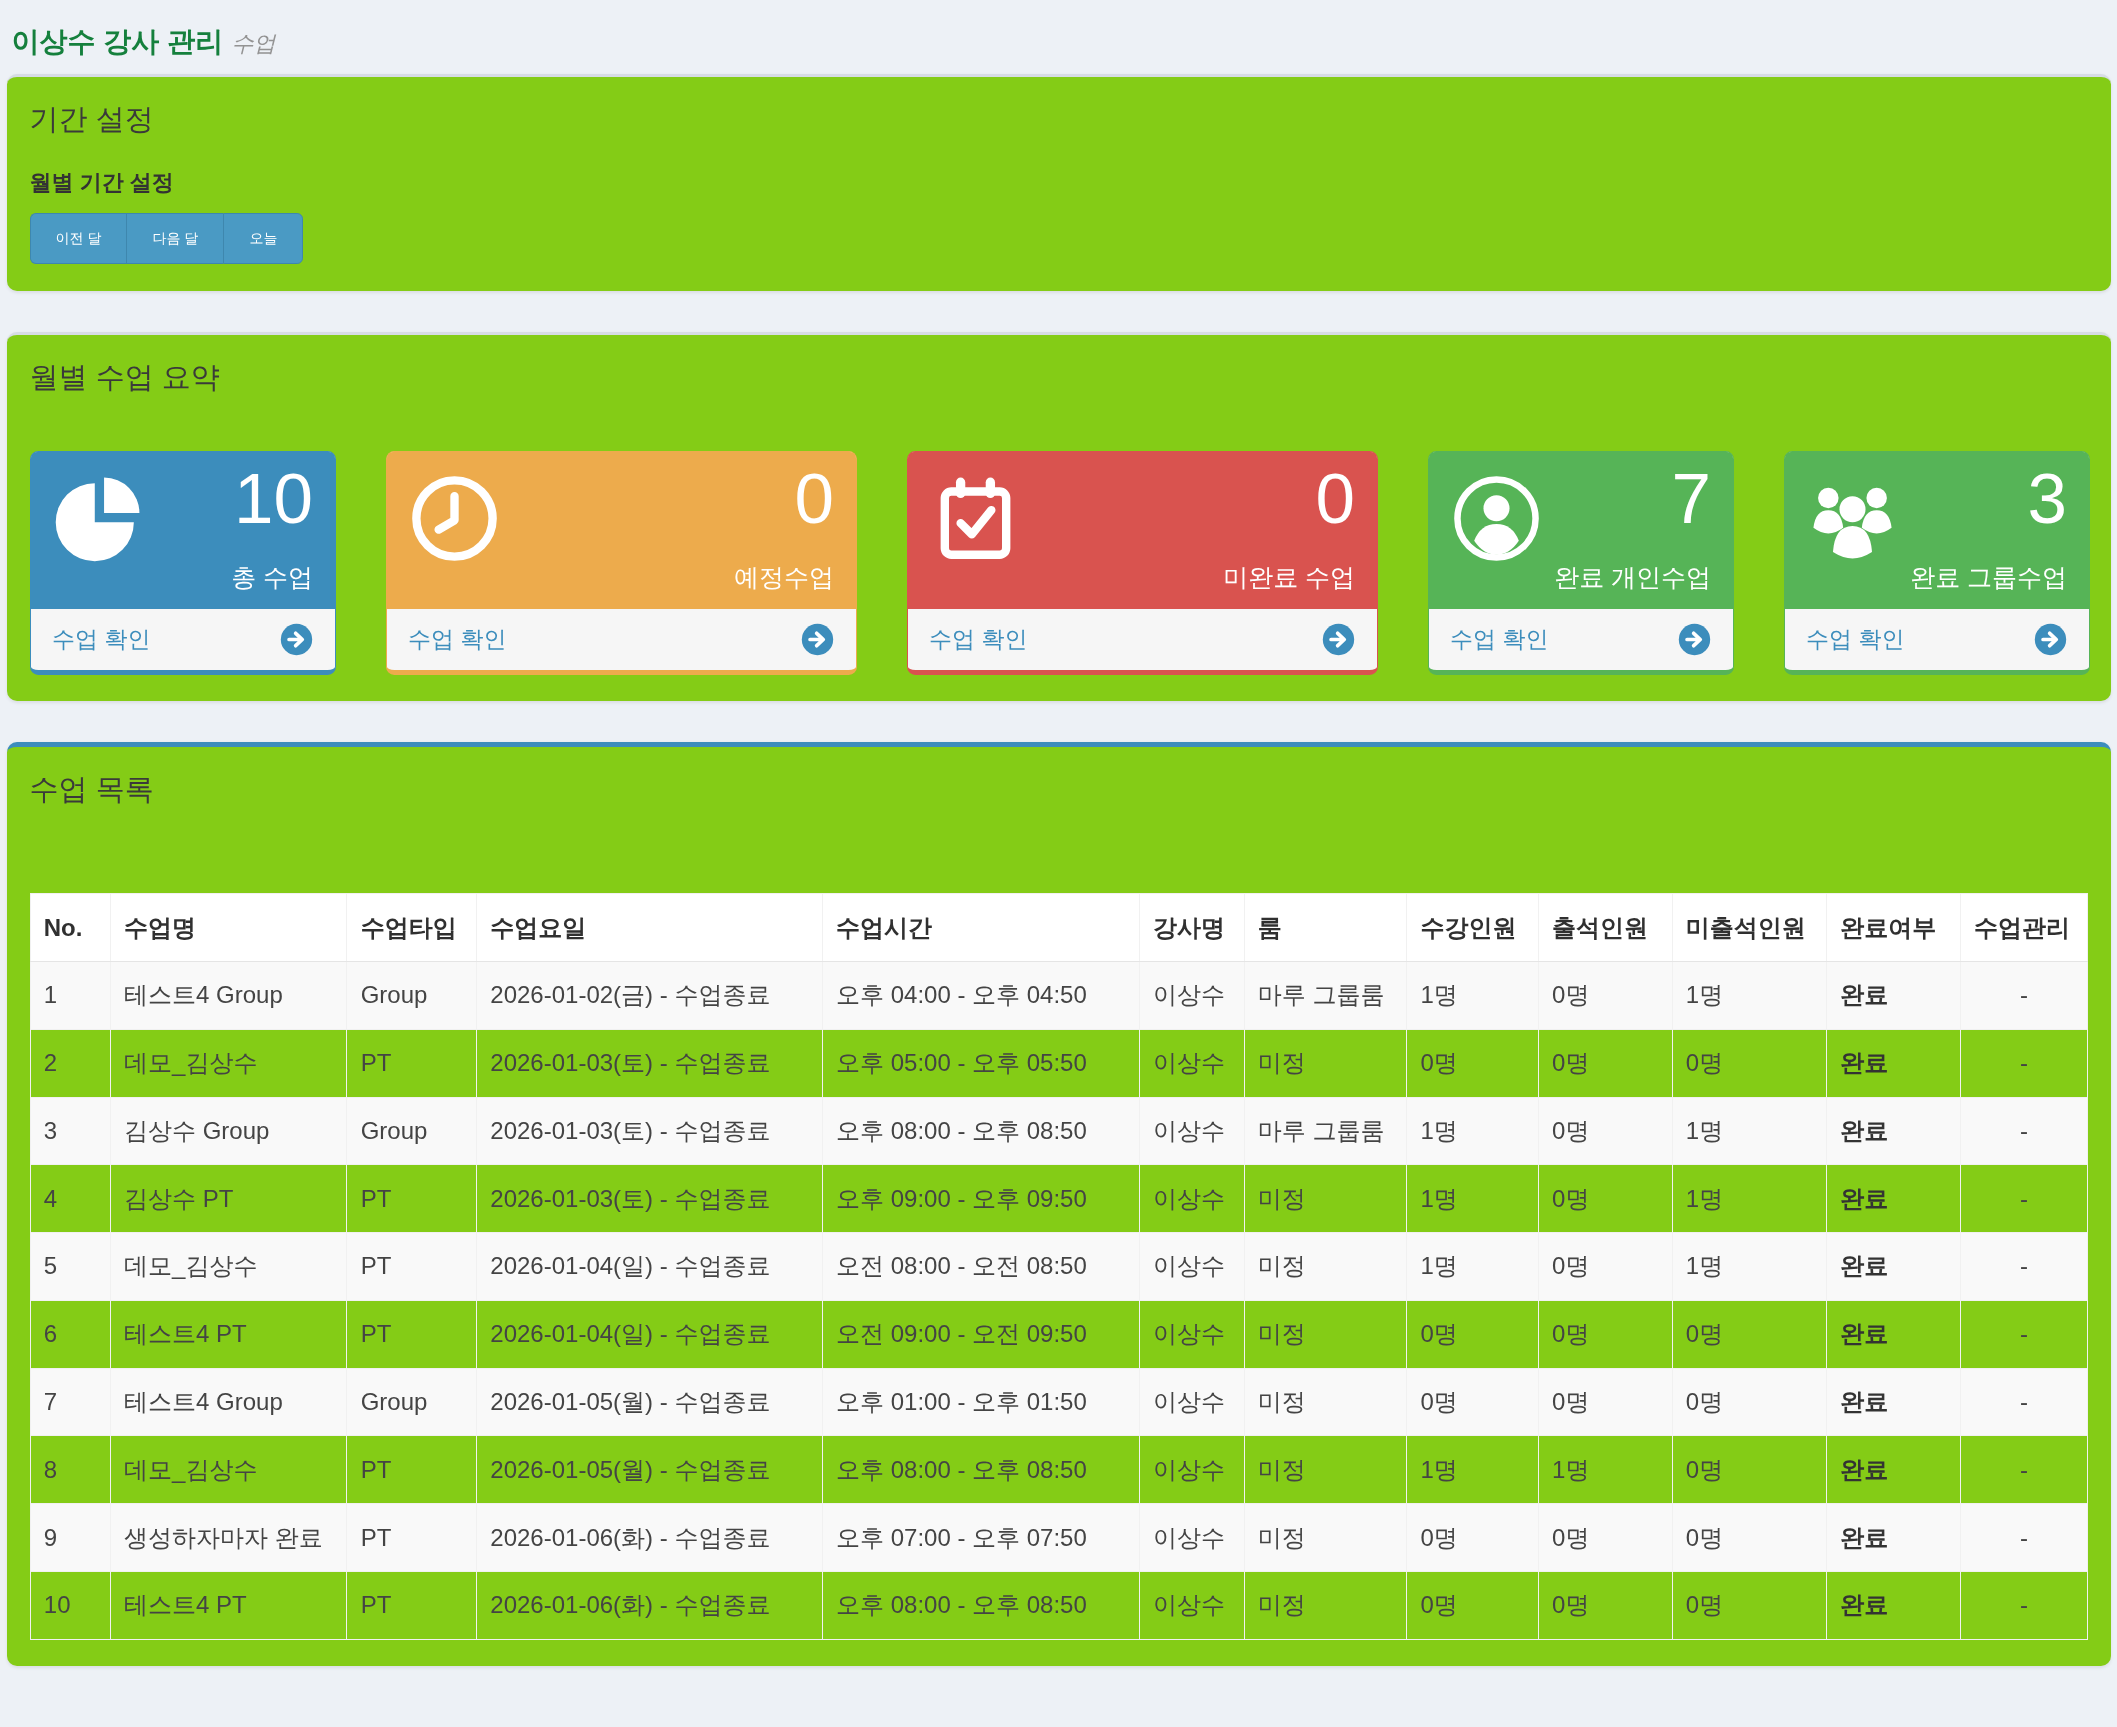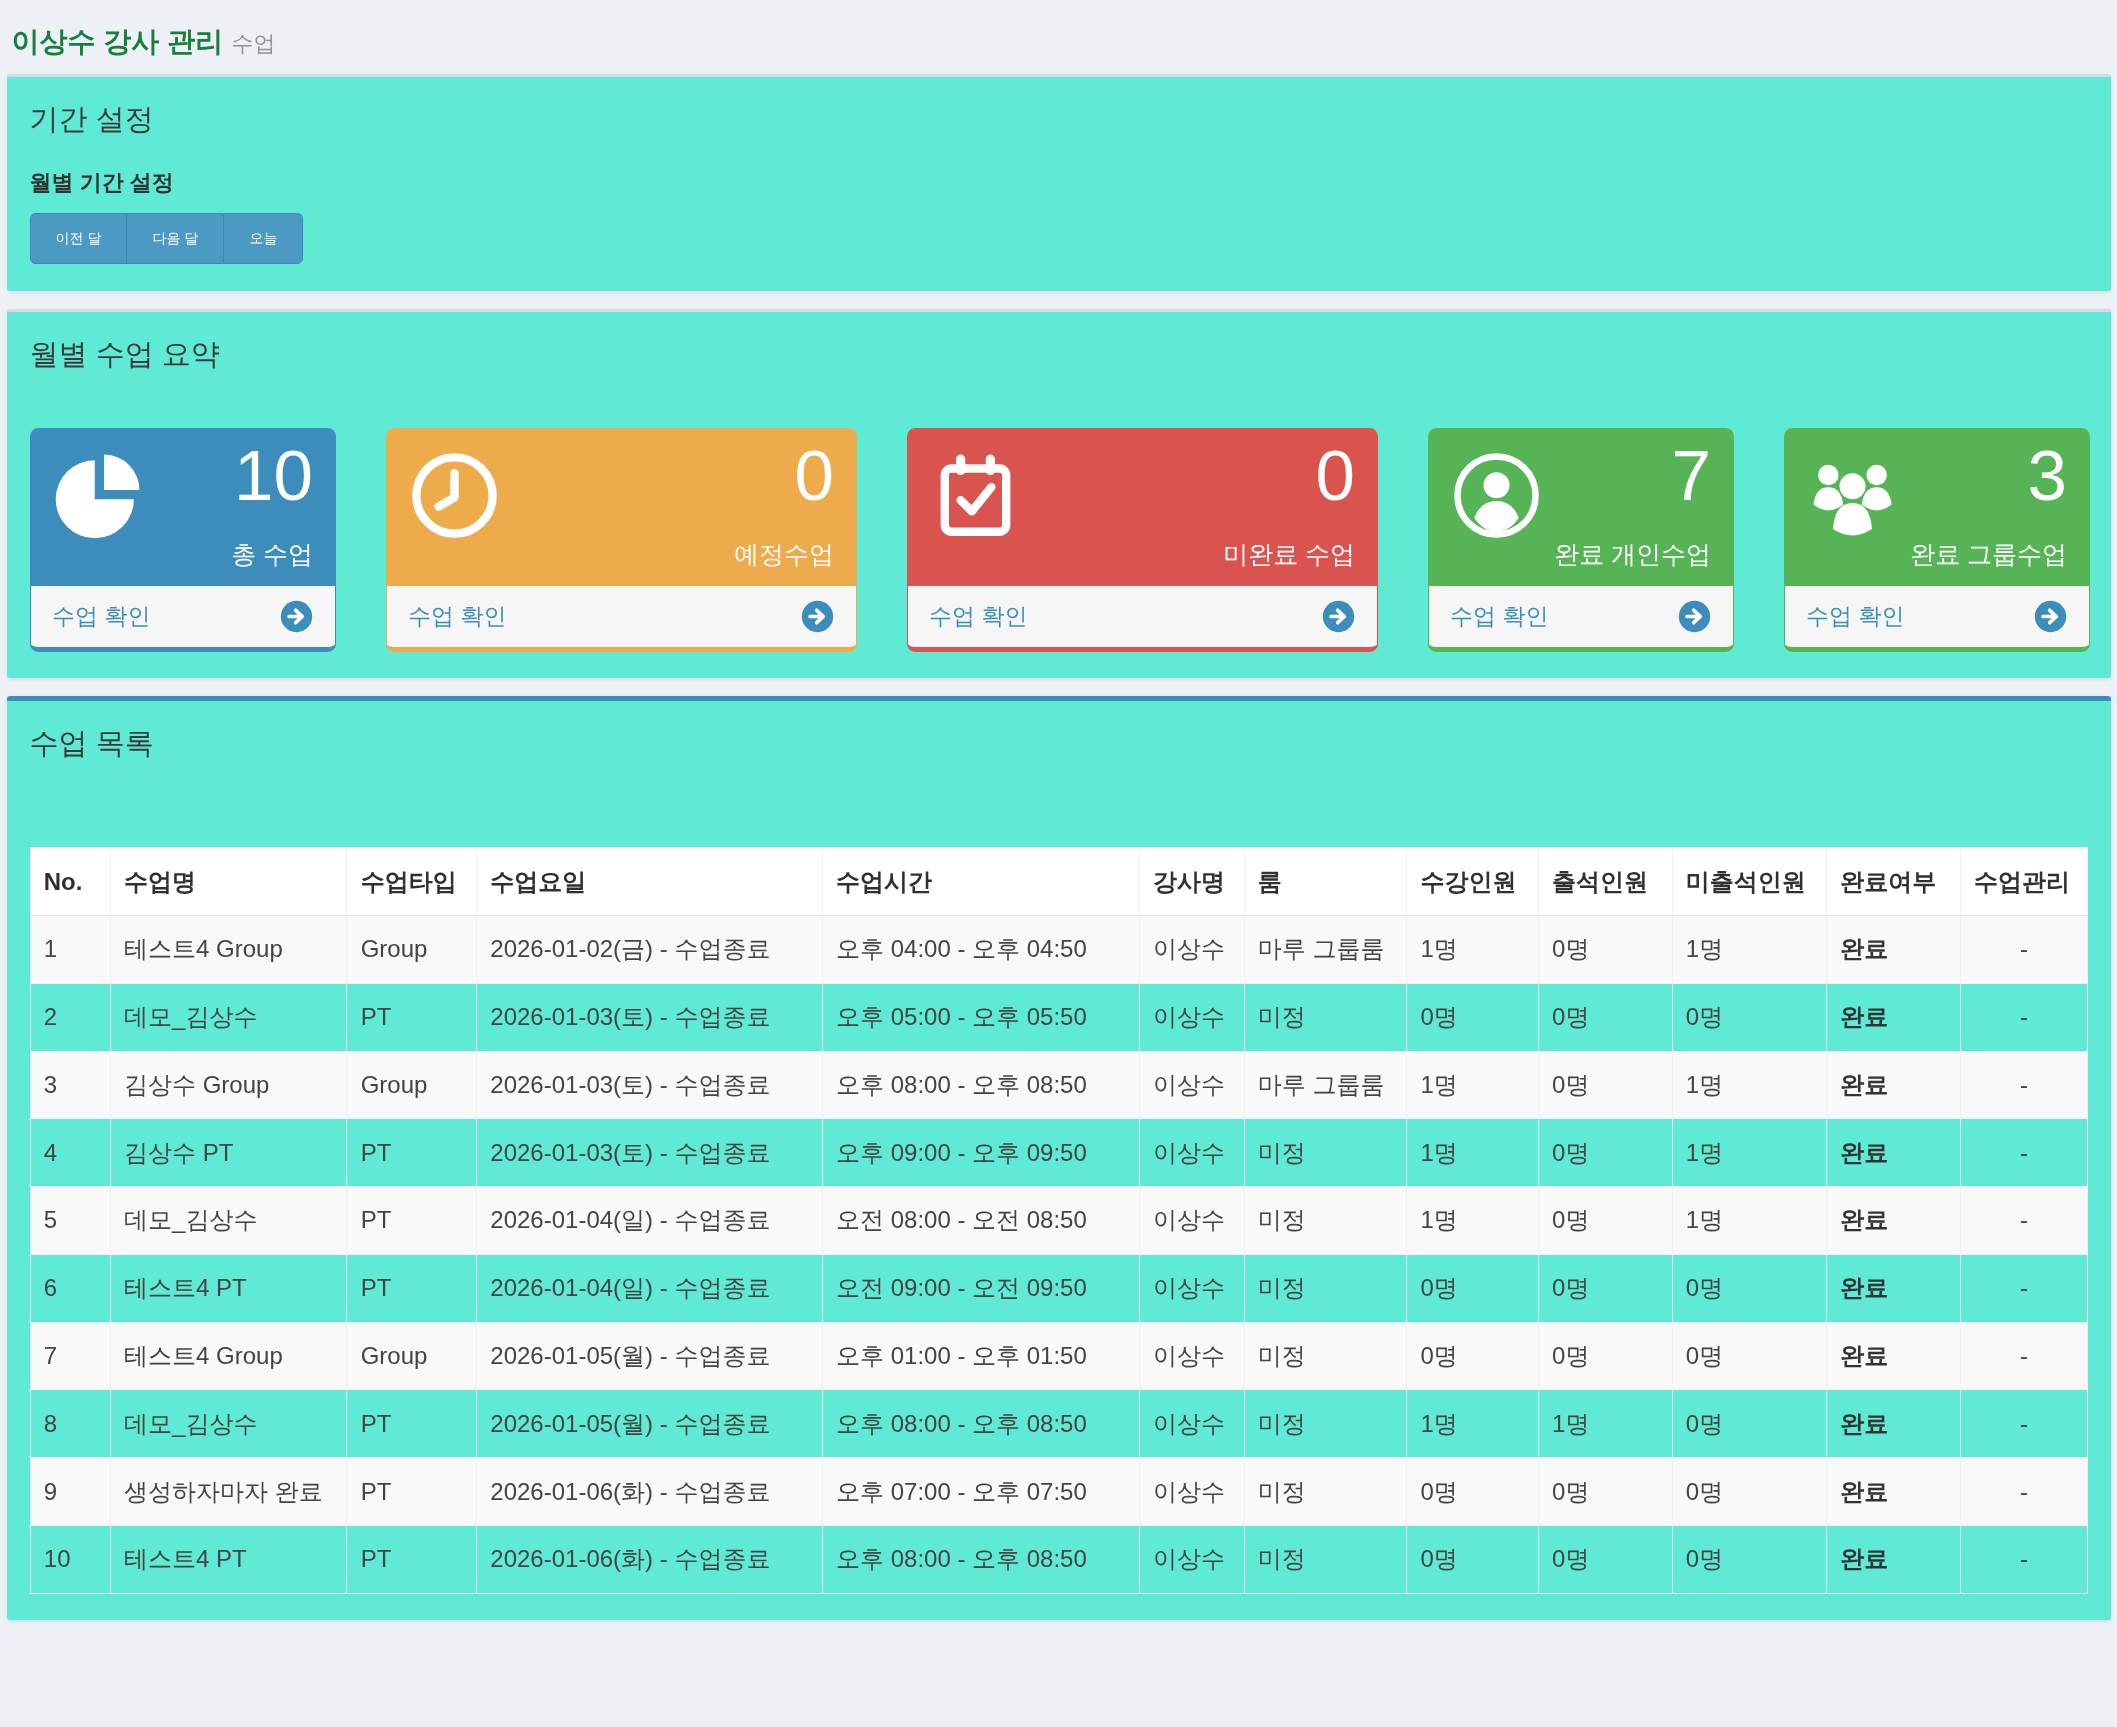--- a/index.html
+++ b/index.html
@@ -9,29 +9,29 @@
     background: #edf1f6;
     font-family: "Liberation Sans", "DejaVu Sans", sans-serif;
     color: #333;
     overflow-x: hidden;
   }
   .content { padding: 0 6.6px; }
 
   
   .page-header { padding: 23px 5px 13.2px 5px; }
   .page-title { font-size: 28px; font-weight: 700; color: #15803d; display:inline; }
-  .page-subtitle { font-size: 22px; font-weight: 400; color: #939393; margin-left: 8.3px; }
+  .page-subtitle { font-size: 22px; font-weight: 400; color: #939393; margin-left: 8.3px; font-style: italic; }
 
   
   .panel {
-    background: #5eead4;
-    border-radius: 3px;
+    background: #84cc16;
+    border-radius: 10px;
     border-top: 3.3px solid #d7dce4;
     box-shadow: 0 1.7px 3.3px rgba(0,0,0,0.08);
-    margin-bottom: 18px;
+    margin-bottom: 41px;
     padding: 23px 23px 26.5px 23px;
   }
   .panel.blue-top { border-top-color: #3c8dbc; border-top-width: 5px; }
   .panel-title { font-size: 29px; font-weight: 400; color: #3a3a3a; }
 
   
   .form-label { font-size: 22px; font-weight: 700; color: #333; margin: 28px 0 15px 0; }
   .btn-group { display: inline-flex; }
   .btn-group .btn {
     height: 51px; padding: 0 25px;

